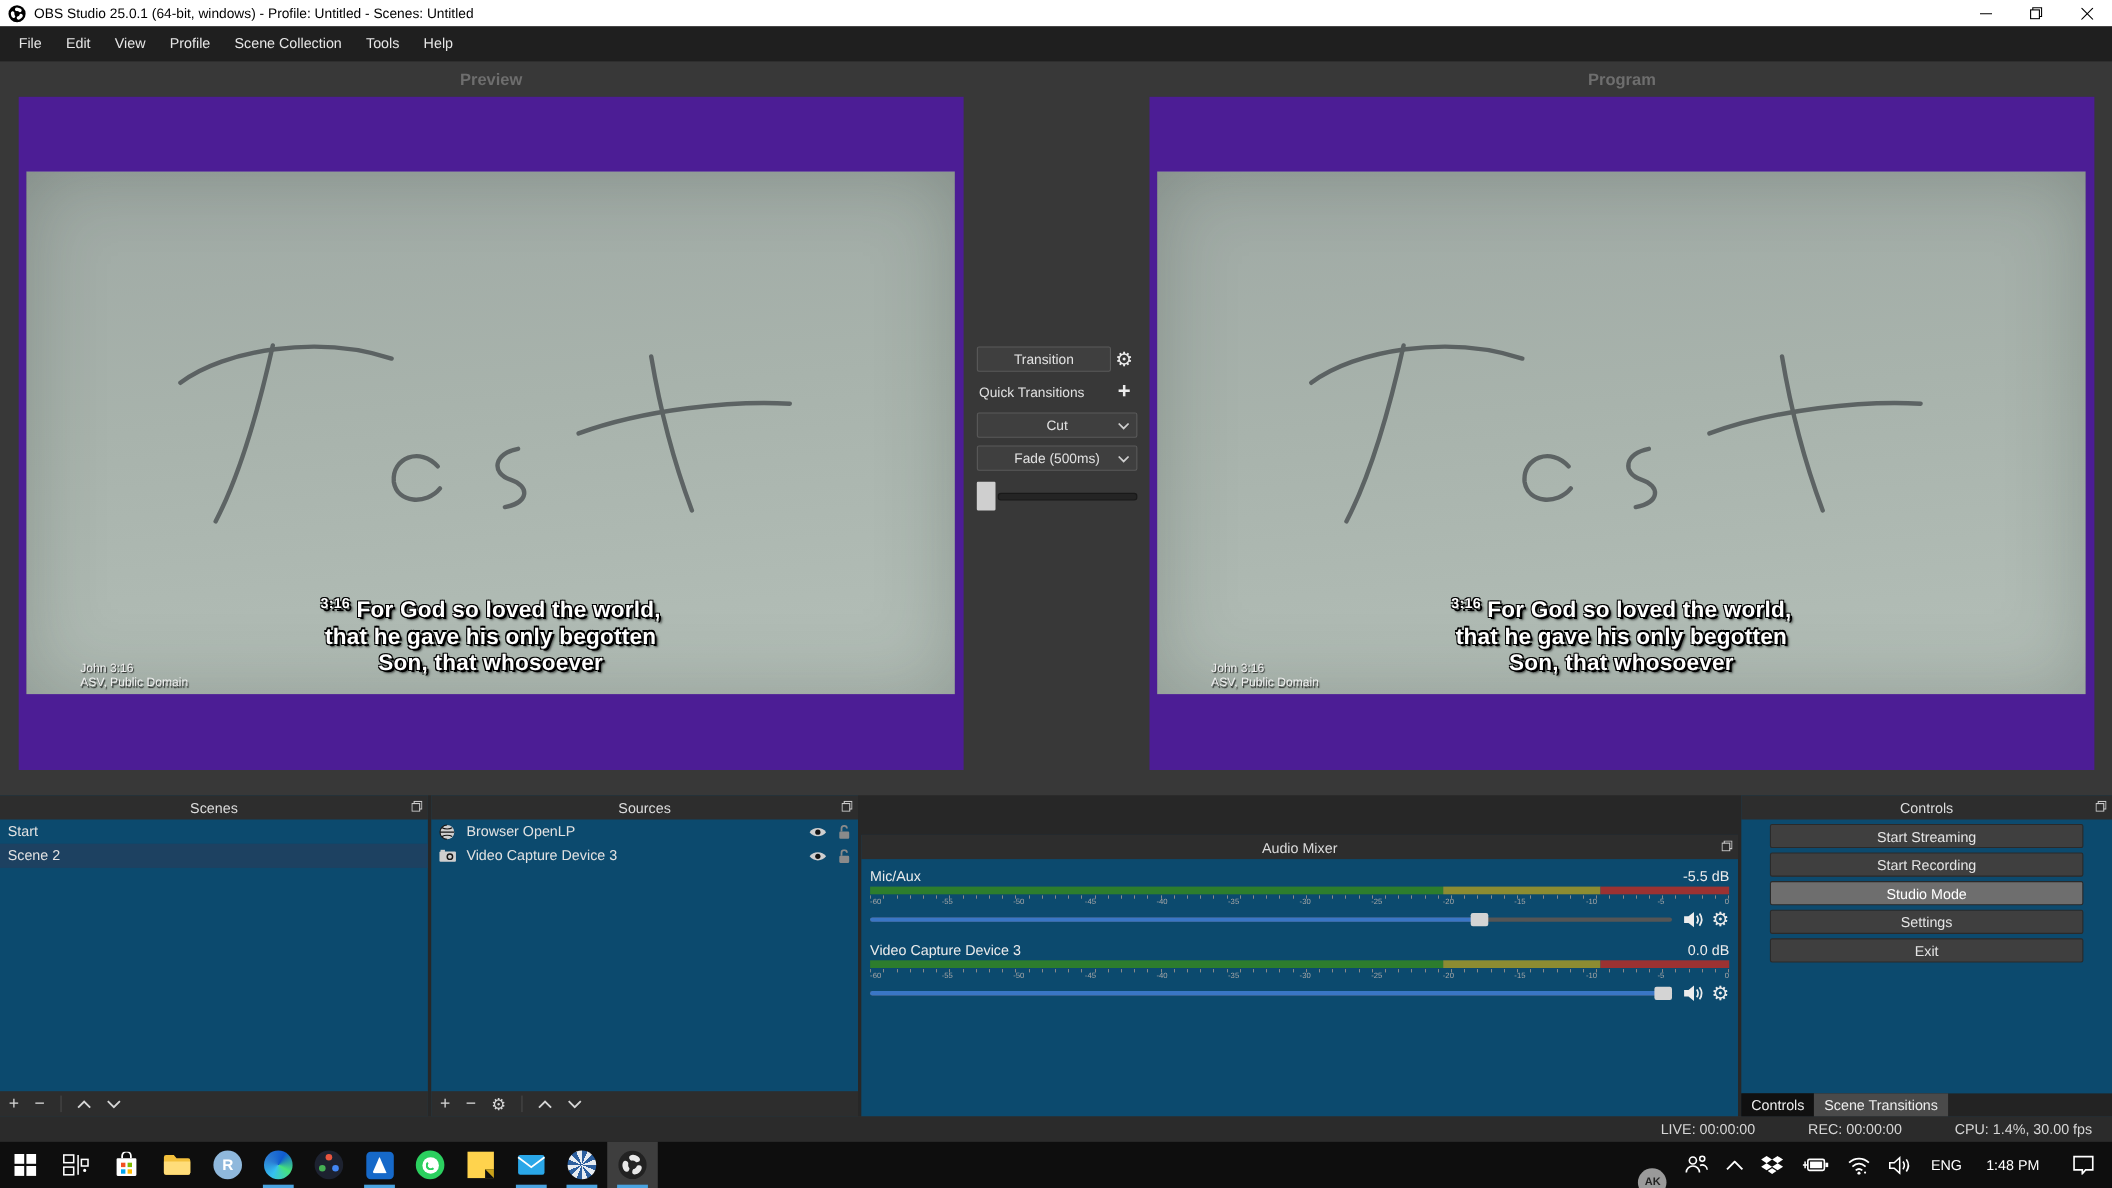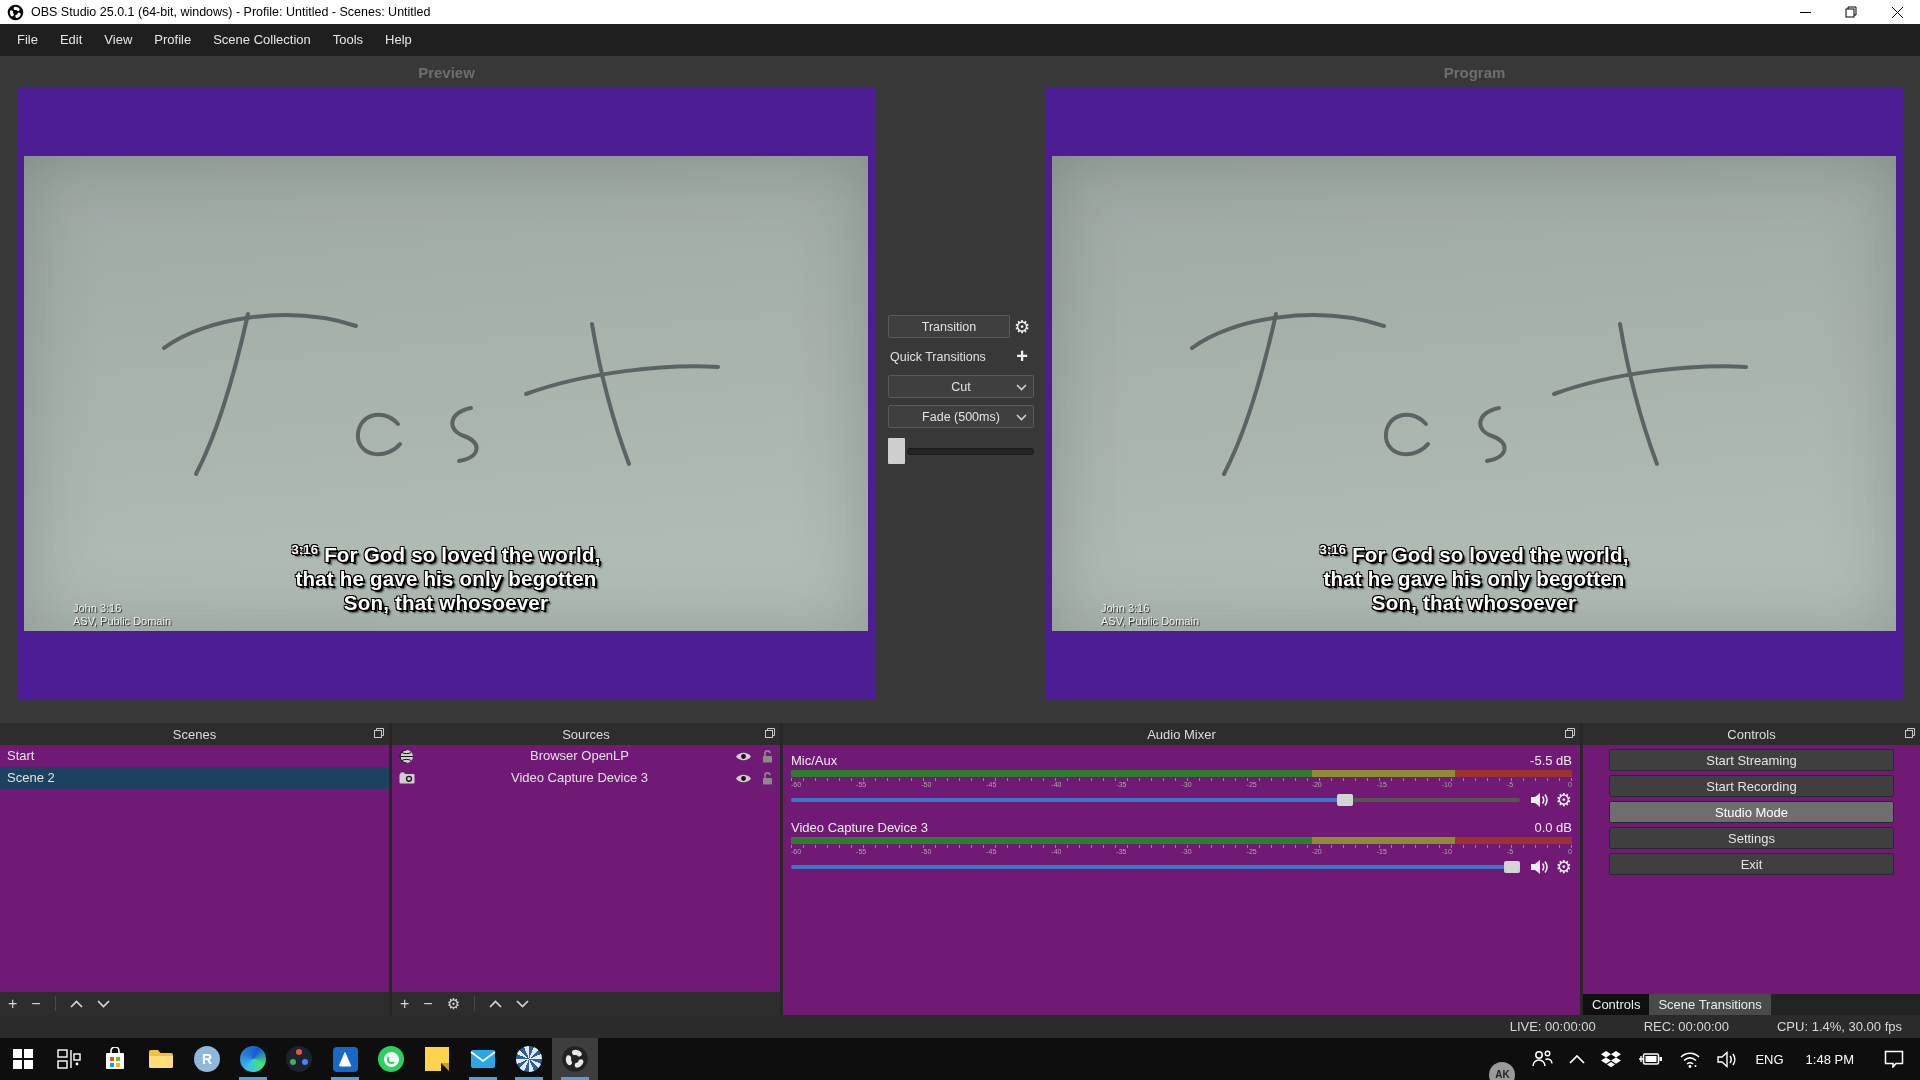--- a/index.html
+++ b/index.html
@@ -48,22 +48,22 @@
   .t-icon { width:24px; text-align:center; color:#ececec; font-size:18px; line-height:20px; }
   .qt-label { flex:1; font-size:12.5px; color:#e0e0e0; padding-left:2px; }
   .plus-icon { width:24px; text-align:center; color:#ececec; font-size:20px; font-weight:bold; }
   .tbar-row { display:flex; align-items:center; margin-top:10px; }
   .tbar-handle { width:17px; height:26px; background:#cfcfcf; border-radius:1px; }
   .tbar-track { flex:1; height:7px; background:#242424; border:1px solid #191919; border-radius:3px; margin-left:2px; }
 
   
   #docks { position:absolute; left:0; top:667px; width:1920px; height:292px; background:#272727;
            display:flex; gap:3px; }
-  .dock { background:#701a75; display:flex; flex-direction:column; }
-  #scenes-dock { width:389px; } #sources-dock { width:388px;text-align:center; } #mixer-dock { width:797px; } #controls-dock { width:337px; }
+  .dock { background:#0c4a6e; display:flex; flex-direction:column; }
+  #scenes-dock { width:389px; } #sources-dock { width:388px; } #mixer-dock { width:797px;margin-top:36px; } #controls-dock { width:337px; }
   .dock-header { height:22px; flex:none; background:#2d2d2d; color:#dcdcdc; font-size:13px;
                  display:flex; align-items:center; justify-content:center; position:relative; }
   .popout { position:absolute; right:5px; top:5px; }
   .dock-body { flex:1; position:relative; overflow:hidden; }
   .dock-toolbar { height:23px; flex:none; background:#2d2d2d; display:flex; align-items:center;
                   padding:0 8px; color:#d6d6d6; }
   .tool-btn { font-size:16px; line-height:20px; margin-right:14px; }
   .tool-gear { font-size:15px; margin-right:14px; }
   .tool-div { width:1px; height:15px; background:#4a4a4a; margin-right:14px; }
 

